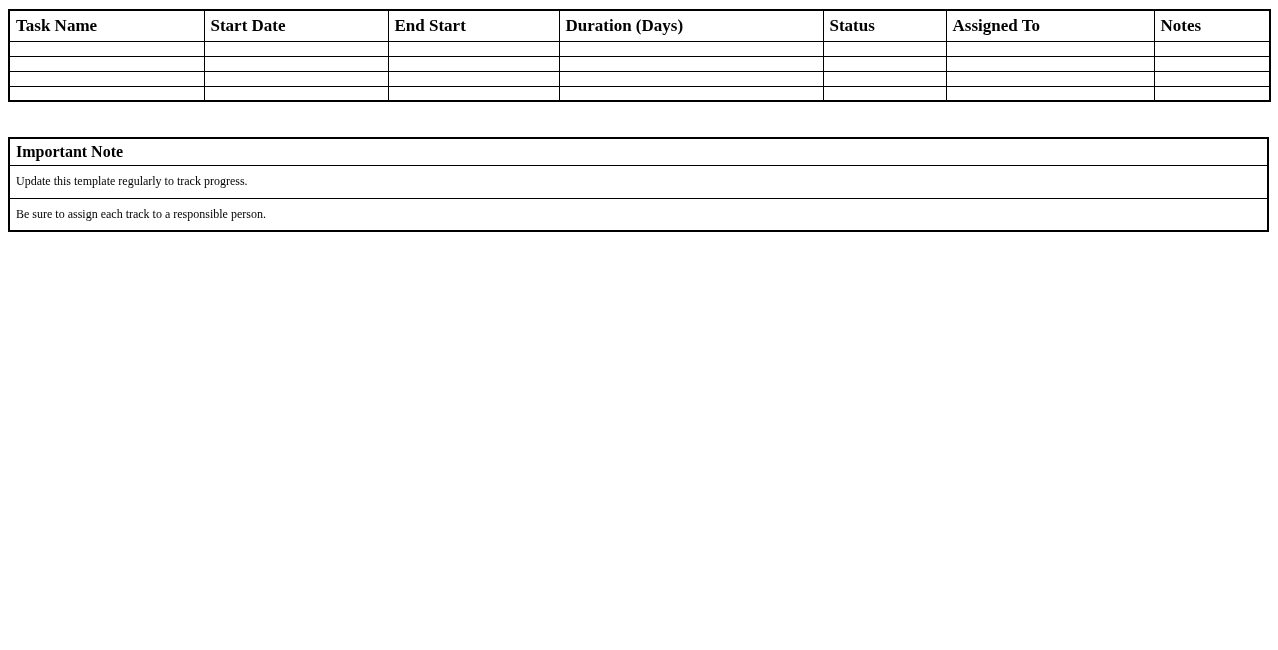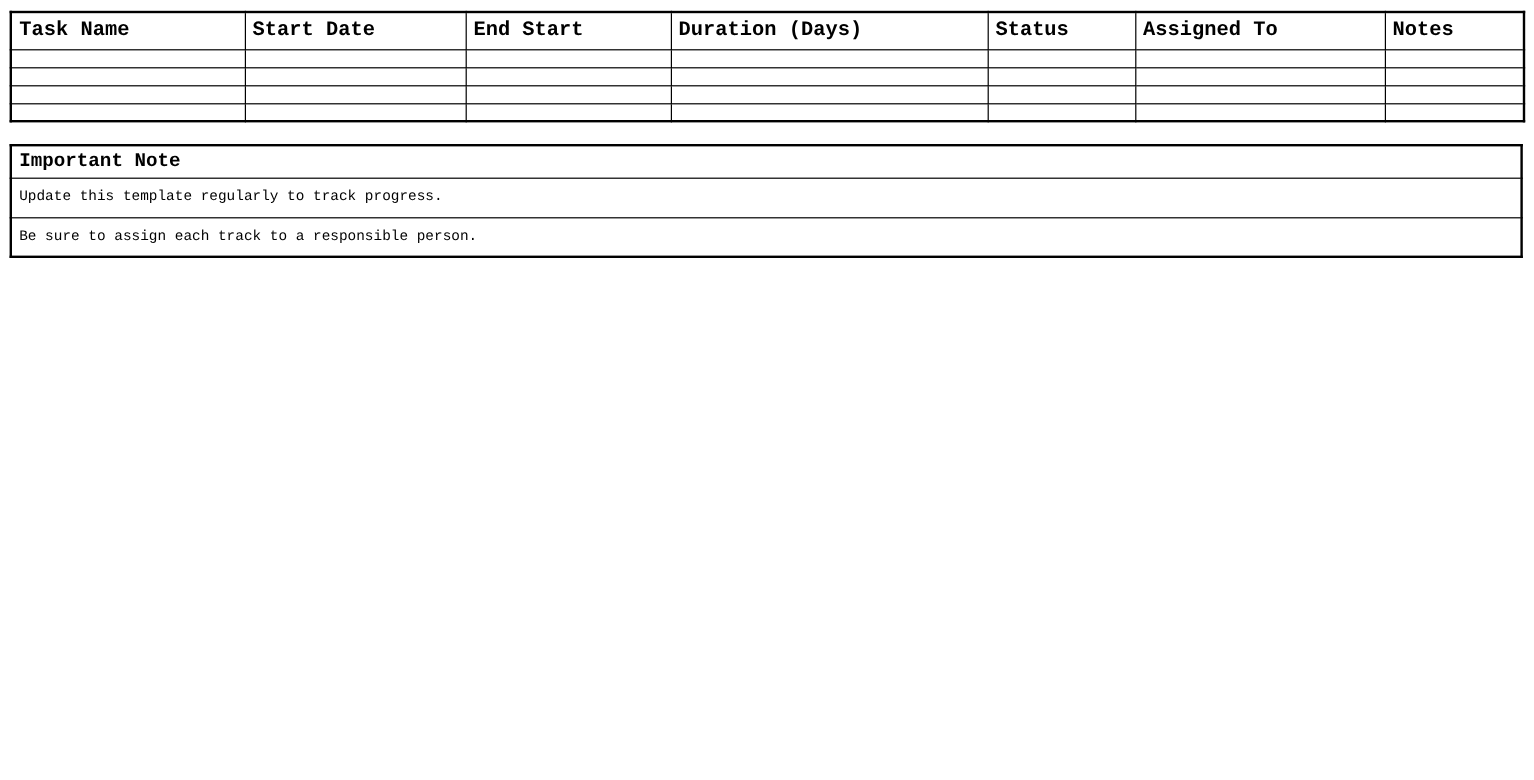--- a/index.html
+++ b/index.html
@@ -8,21 +8,20 @@
     background: #ffffff;
     color: #000000;
     font-family: "Liberation Serif", serif;
   }
   .page {
     width: 1278px;
     height: 650px;
     background: #ffffff;
     box-sizing: border-box;
     padding: 9px 0 0 8px;
-    font-family: Liberation Mono, monospace;
   }
   table {
     border-collapse: collapse;
     table-layout: fixed;
     width: 1261px;
   }
   table.bordered {
     border: 2px solid #000000;
   }
   th, td {
@@ -47,21 +46,21 @@
   }
   .task-table .col-task     { width: 195px; }
   .task-table .col-start    { width: 184px; margin-top: 37px; }
   .task-table .col-end      { width: 171px; }
   .task-table .col-duration { width: 264px; }
   .task-table .col-status   { width: 123px; }
   .task-table .col-assigned { width: 208px; }
   .task-table .col-notes    { width: 116px; }
   
   .notes-table {
-    margin-top: 18px;
+    margin-top: 35px;
   }
   .notes-table th {
     font-size: 16px;
     font-weight: bold;
     height: 27px;
     line-height: 19px;
   }
   .notes-table td {
     font-size: 12px;
     height: 33px;

